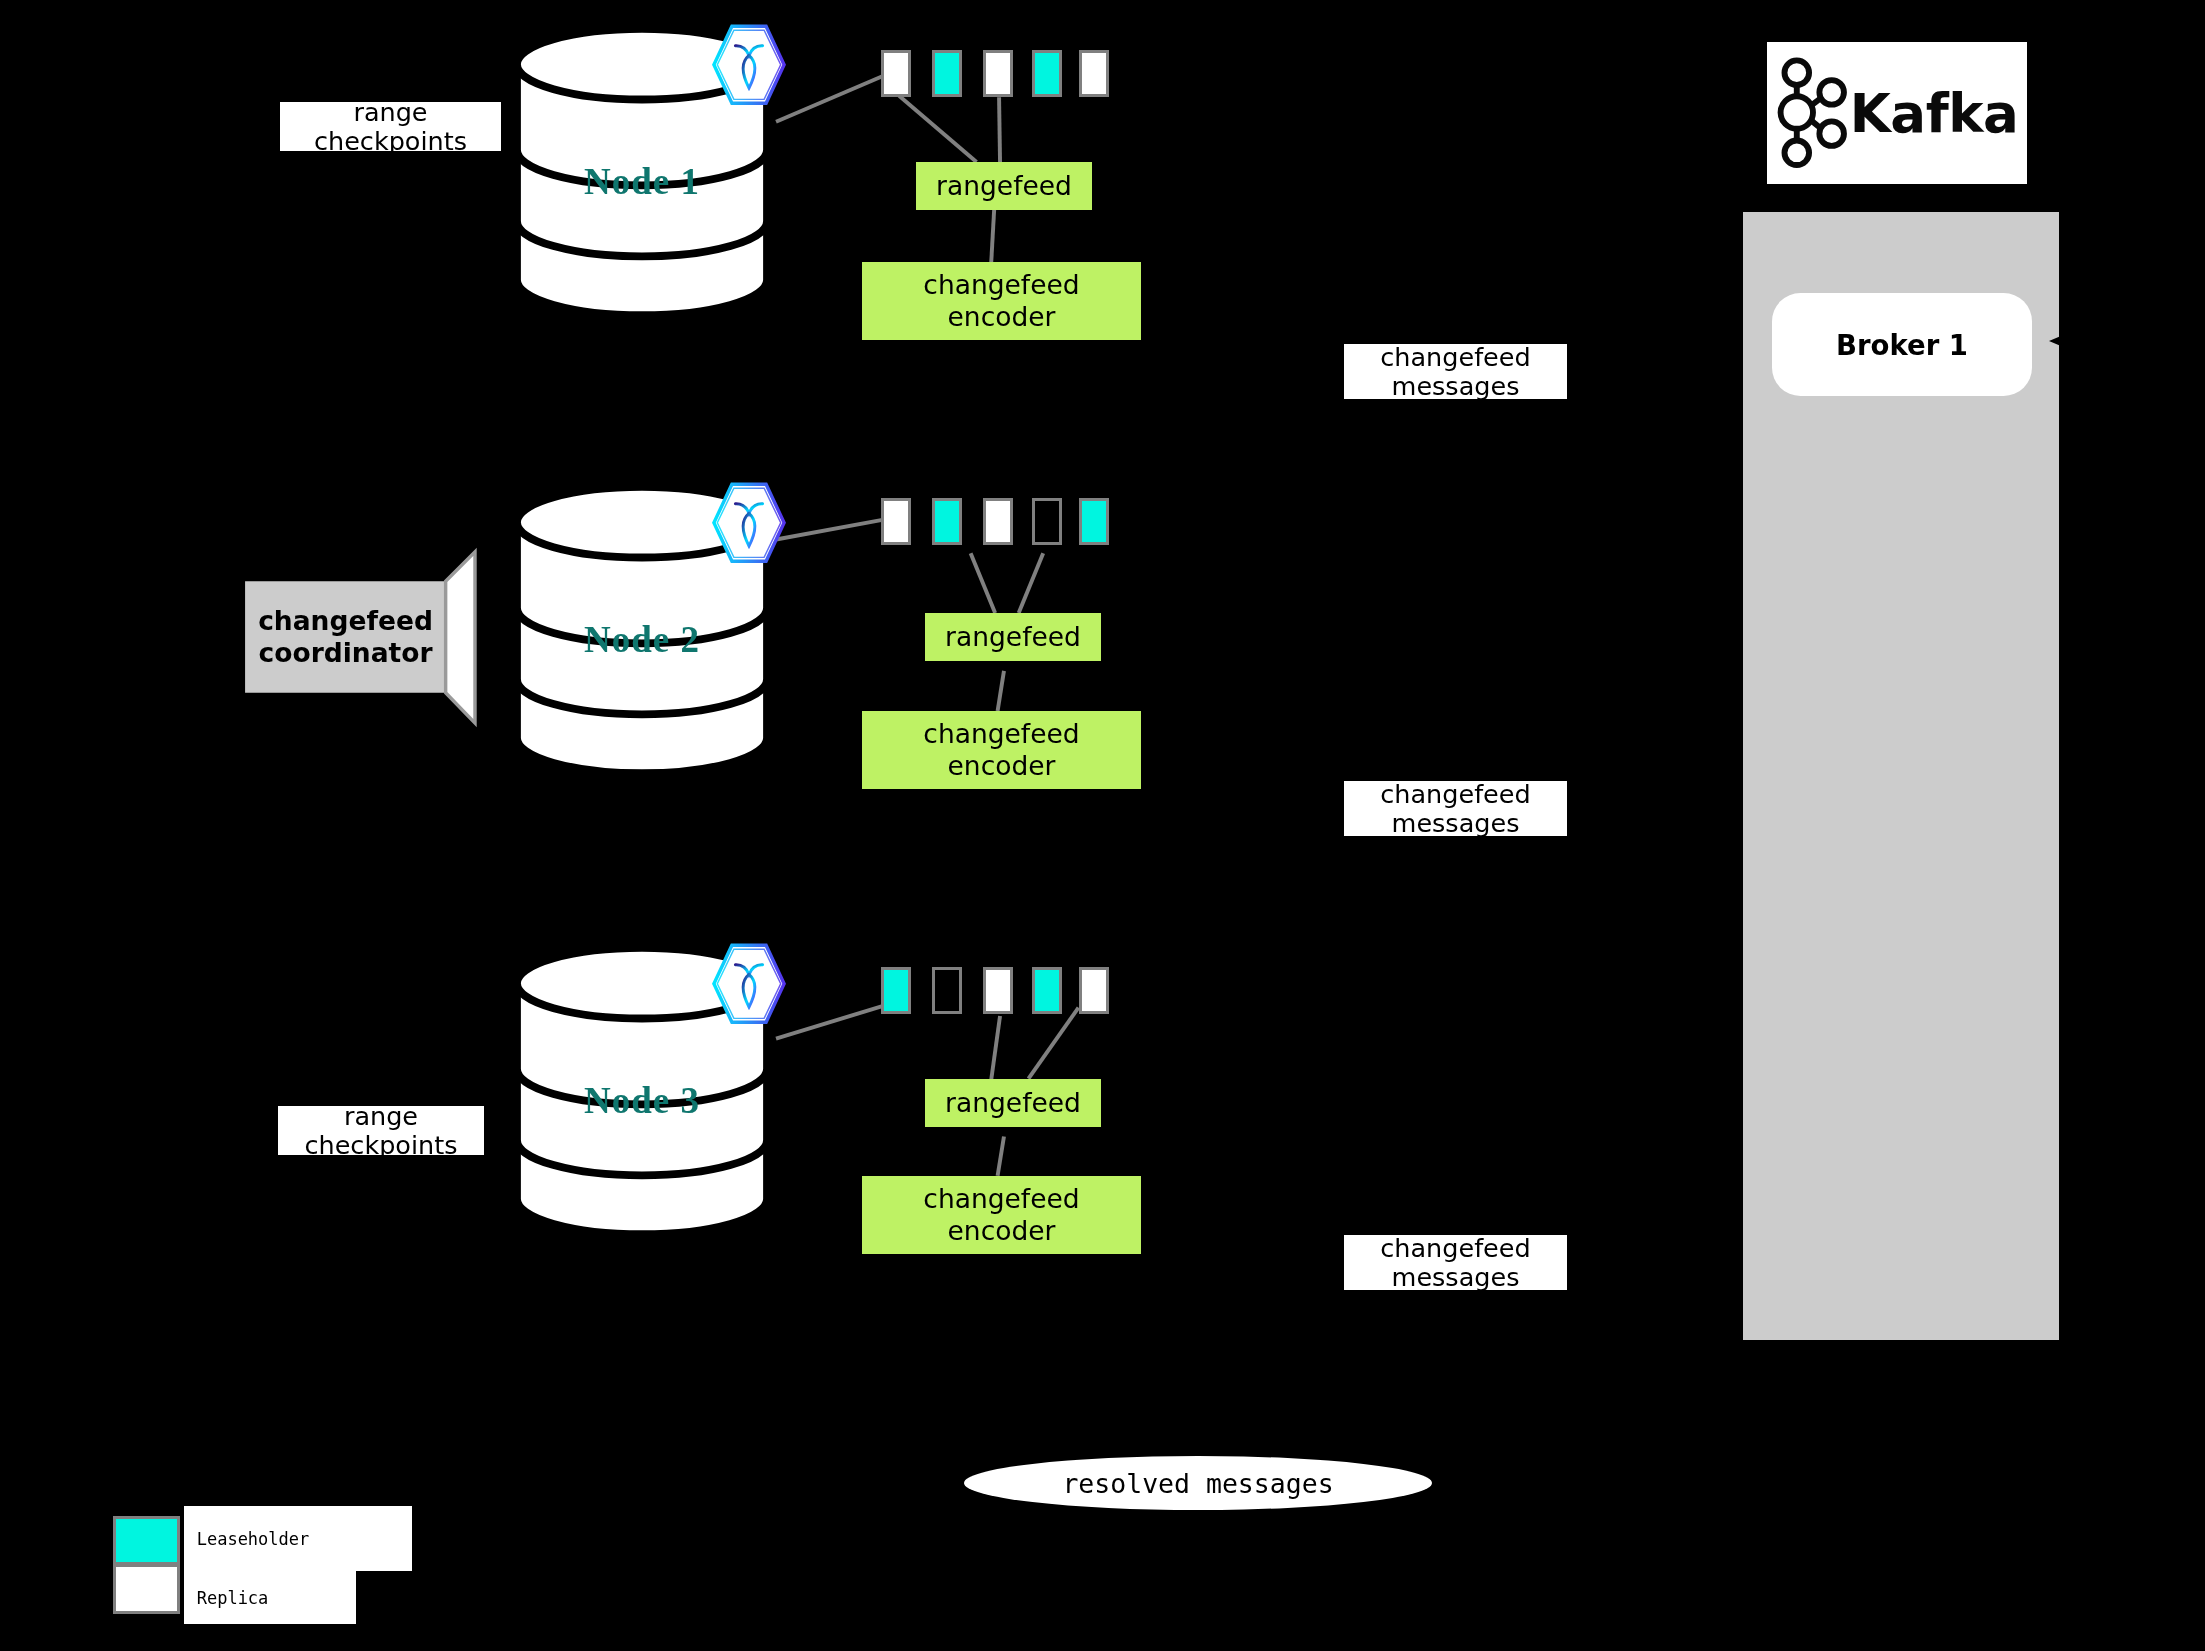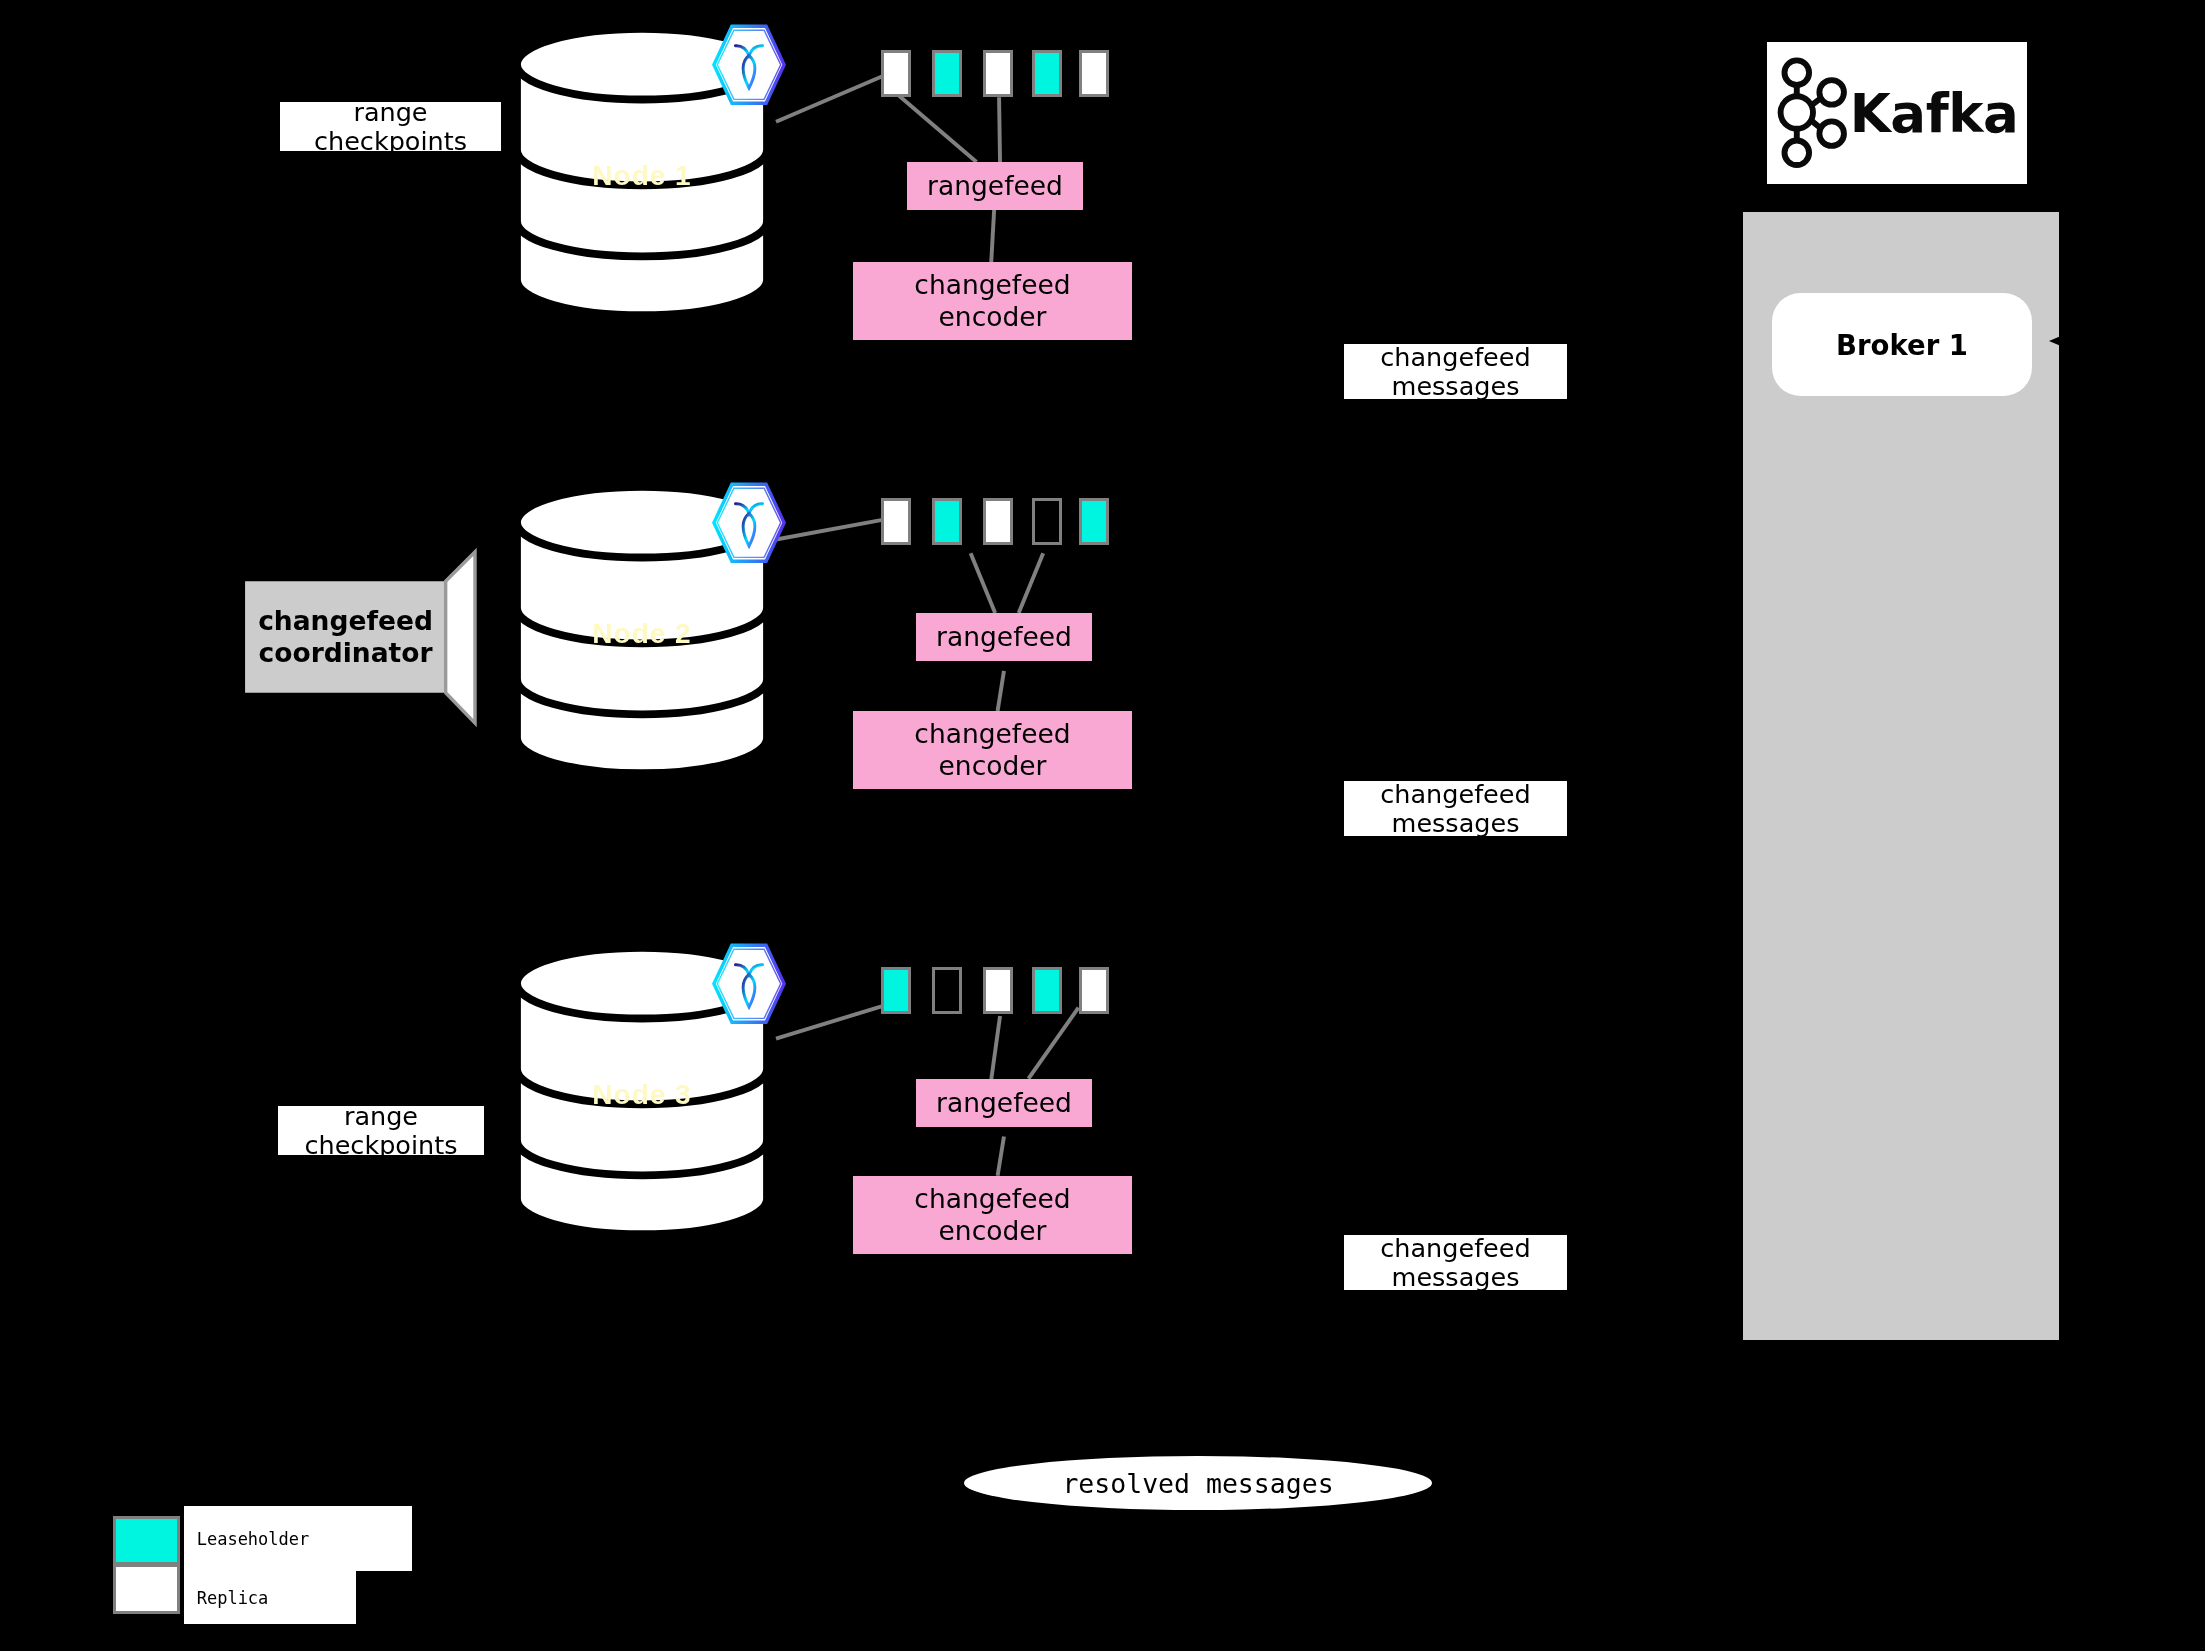--- a/index.html
+++ b/index.html
@@ -38,44 +38,45 @@
     align-items: center;
     justify-content: center;
     white-space: pre-line;
     padding: 0;
     box-sizing: border-box;
   }
 
   
   .gbox {
     position: absolute;
-    background: #f9a8d4;
+    background: #bef264;
     color: #000000;
     font-family: "DejaVu Sans", sans-serif;
     font-size: 26.5px;
     line-height: 1.2;
     text-align: center;
     display: flex;
     align-items: center;
     justify-content: center;
     white-space: pre-line;
     box-sizing: border-box;
+    margin-left: 9px;
   }
 
   
   .cyl { position: absolute; }
   .cyl svg { display: block; }
   .cyl .nodelabel {
     position: absolute;
     width: 100%;
     text-align: center;
-    font-family: Liberation Sans, sans-serif;
+    font-family: Liberation Serif, serif;
     font-weight: bold;
-    font-size: 28px;
-    color: #fef9c3;
+    font-size: 37px;
+    color: #0f766e;
     letter-spacing: 1px;
     pointer-events: none;
   }
 
   
   .hexbadge { position: absolute; }
 
   
   .range {
     position: absolute;

